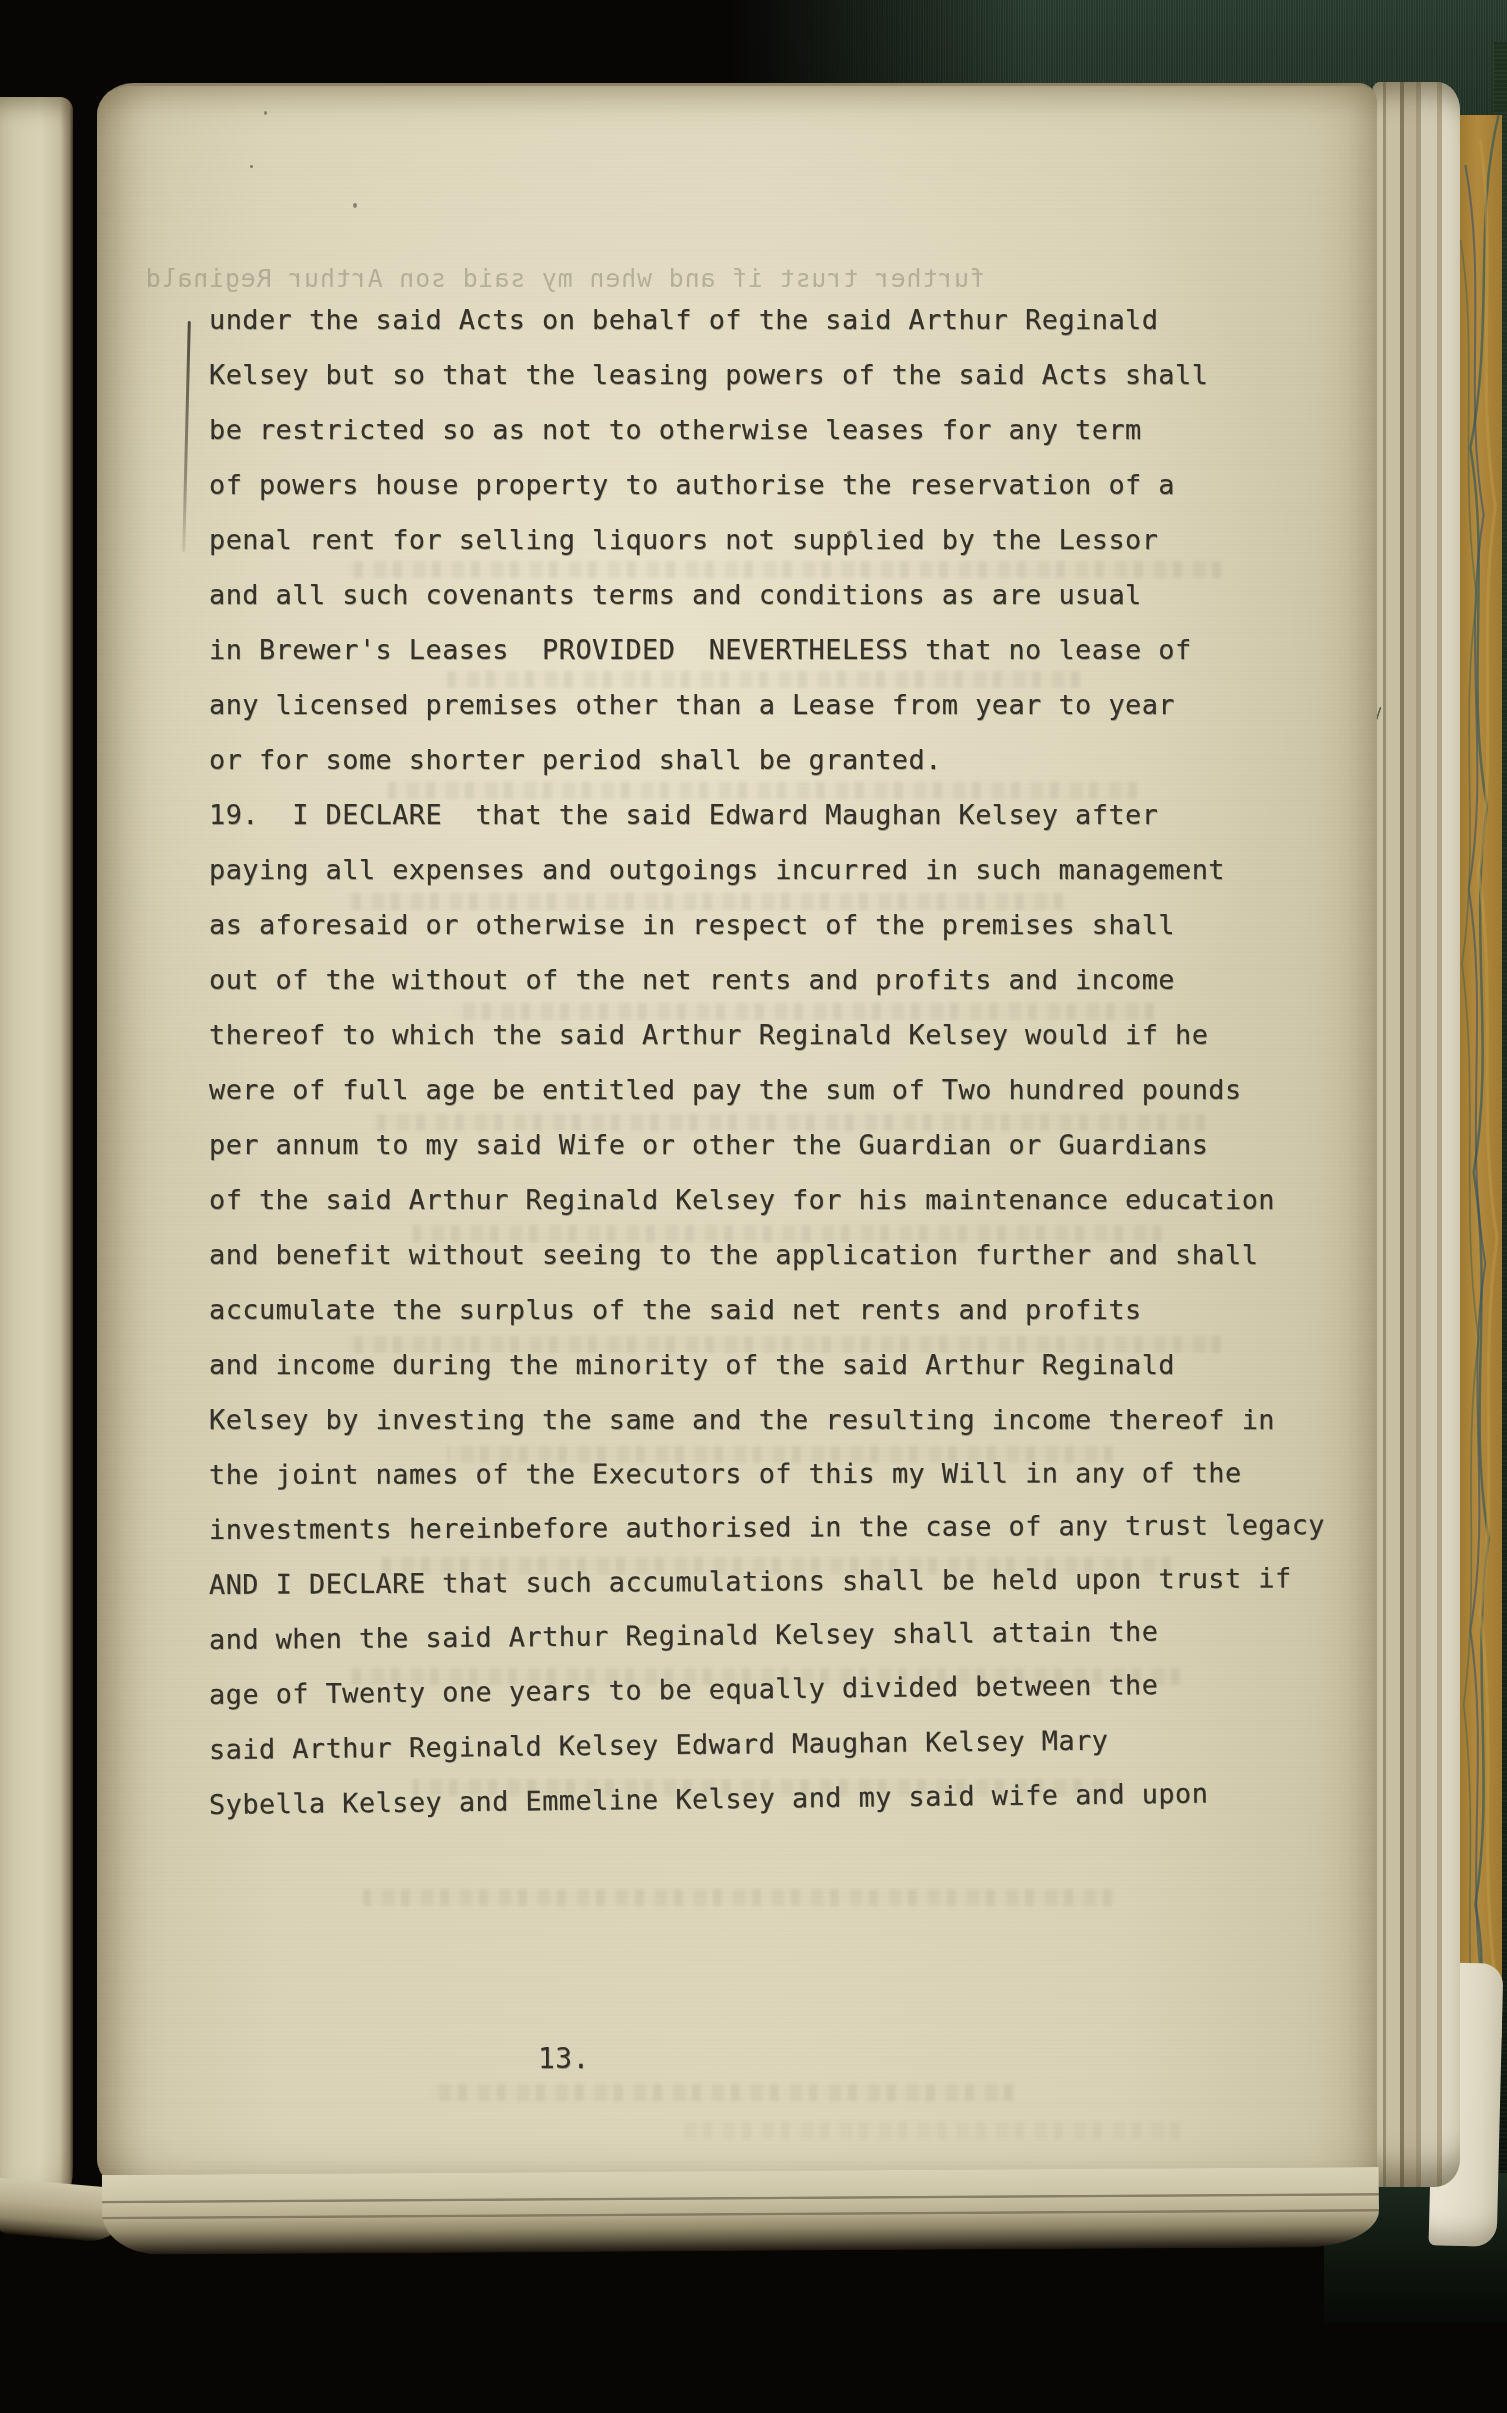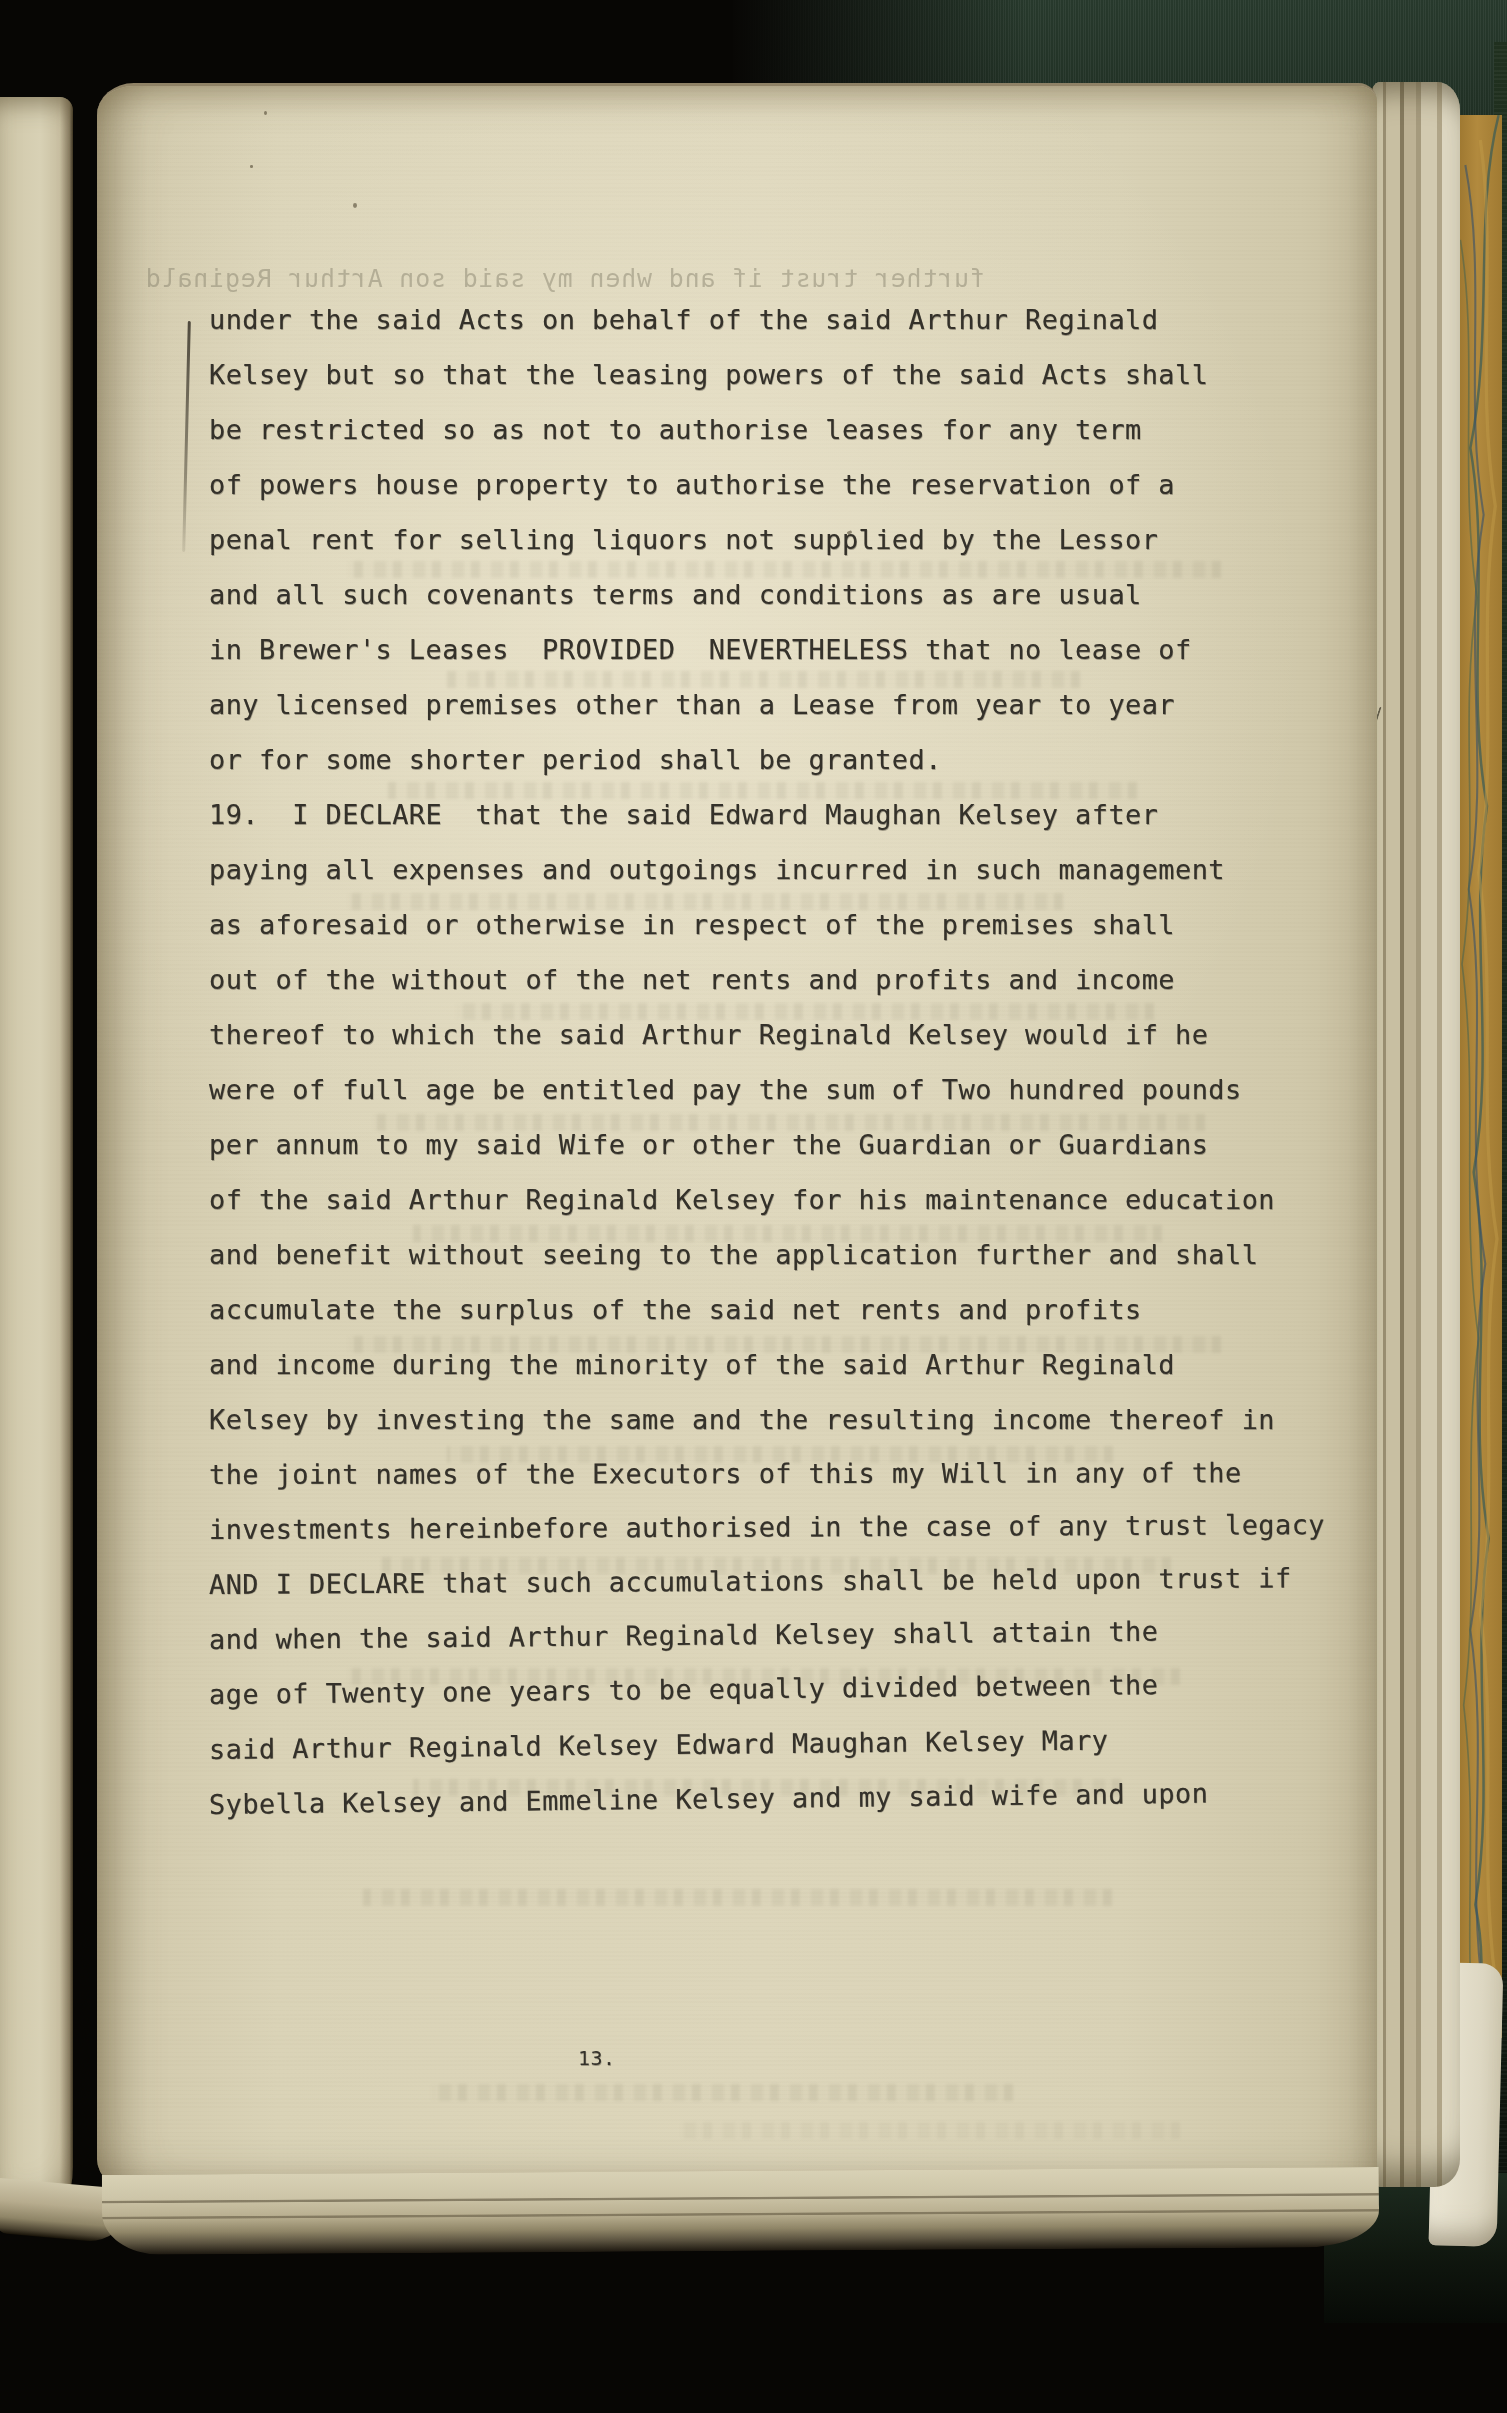--- a/index.html
+++ b/index.html
@@ -114,23 +114,22 @@
   .typed-line:nth-child(24){transform:rotate(-0.35deg);}
   .typed-line:nth-child(25){transform:rotate(-0.5deg);}
   .typed-line:nth-child(26){transform:rotate(-0.6deg);}
   .typed-line:nth-child(27){transform:rotate(-0.6deg);}
   .typed-line:nth-child(28){transform:rotate(-0.65deg);}
   .typed-line:nth-child(29){transform:rotate(-0.55deg);}
   .typed-line:nth-child(30){transform:rotate(-0.75deg);}
 
   .page-number{
     position:absolute;left:441px;top:1956px;height:33px;line-height:33px;
-    font-size:20px;letter-spacing:0.4px;color:#34312a;white-space:pre;
+    font-size:28px;letter-spacing:0.4px;color:#34312a;white-space:pre;
     text-shadow:0.5px 0.5px 0 rgba(52,48,40,0.38);
-    margin-left:40px;
   }
 
   
   .margin-line{
     position:absolute;left:88px;top:235px;width:2.5px;height:231px;
     background:linear-gradient(180deg, rgba(55,50,40,0.85) 0%, rgba(70,64,50,0.5) 66%, rgba(84,76,58,0.12) 100%);
     border-radius:1.7px;transform:rotate(1.4deg);
   }
   .speck{position:absolute;background:rgba(70,60,40,0.55);border-radius:50%;}
 
@@ -196,21 +195,21 @@
     <div class="margin-line"></div>
 
     <div class="speck" style="left:167px;top:25px;width:3.3px;height:4.2px;"></div>
     <div class="speck" style="left:256px;top:117px;width:4.2px;height:5px;"></div>
     <div class="speck" style="left:153px;top:79px;width:2.5px;height:2.5px;"></div>
     <div class="speck" style="left:750px;top:445px;width:5px;height:3.3px;transform:rotate(-20deg);border-radius:1.7px;"></div>
 
     <div class="typed-block">
       <div class="typed-line">under the said Acts on behalf of the said Arthur Reginald</div>
       <div class="typed-line">Kelsey but so that the leasing powers of the said Acts shall</div>
-      <div class="typed-line">be restricted so as not to authorise leases for any term</div>
+      <div class="typed-line">be restricted so as not to otherwise leases for any term</div>
       <div class="typed-line">of powers house property to authorise the reservation of a</div>
       <div class="typed-line">penal rent for selling liquors not supplied by the Lessor</div>
       <div class="typed-line">and all such covenants terms and conditions as are usual</div>
       <div class="typed-line">in Brewer's Leases  PROVIDED  NEVERTHELESS that no lease of</div>
       <div class="typed-line">any licensed premises other than a Lease from year to year</div>
       <div class="typed-line">or for some shorter period shall be granted.</div>
       <div class="typed-line">19.  I DECLARE  that the said Edward Maughan Kelsey after</div>
       <div class="typed-line">paying all expenses and outgoings incurred in such management</div>
       <div class="typed-line">as aforesaid or otherwise in respect of the premises shall</div>
       <div class="typed-line">out of the without of the net rents and profits and income</div>

